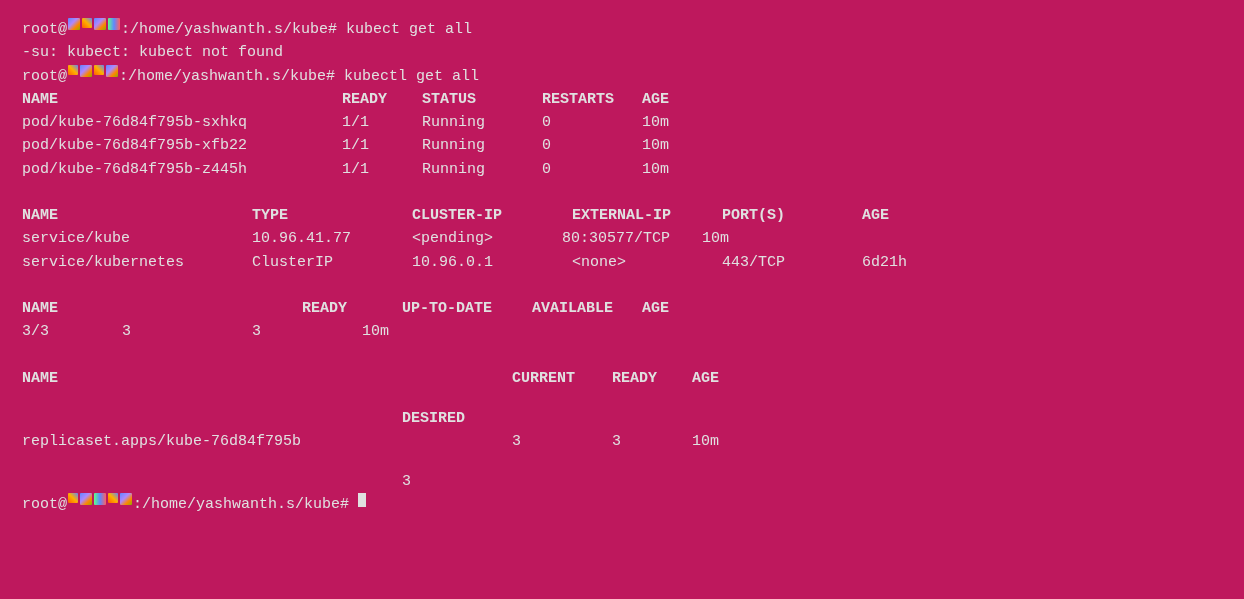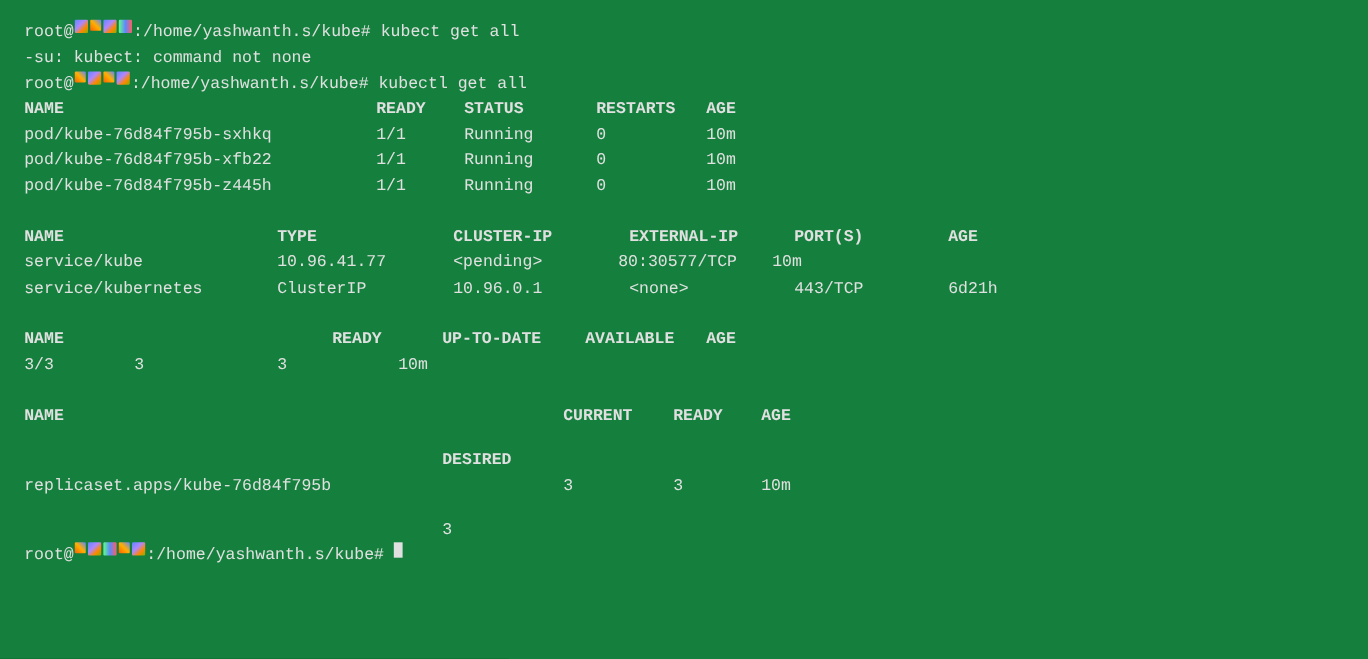--- a/index.html
+++ b/index.html
@@ -12,21 +12,21 @@
       background: #000;
       width: 1244px;
       height: 599px;
       display: flex;
       align-items: center;
       justify-content: center;
       font-family: 'Courier New', Courier, monospace;
     }
 
     .terminal {
-      background: #15803d;
+      background: #be185d;
       width: 1244px;
       height: 599px;
       padding: 18px 22px;
       overflow: hidden;
       color: #e0e0e0;
       font-size: 15px;
       line-height: 1.55;
     }
 
     .line {
@@ -121,21 +121,21 @@
     <span style="color:#e0e0e0;">root@</span>
     <span class="pixel-icon"></span>
     <span class="pixel-icon-2"></span>
     <span class="pixel-icon"></span>
     <span class="pixel-icon-3"></span>
     <span style="color:#e0e0e0;">:/home/yashwanth.s/kube#</span>
     <span style="color:#e0e0e0;text-align:right;"> kubect get all</span>
   </div>
 
   <div class="line">
-    <span style="color:#e0e0e0;">-su: kubect: command not none</span>
+    <span style="color:#e0e0e0;">-su: kubect: kubect not found</span>
   </div>
 
   <div class="line">
     <span style="color:#e0e0e0;">root@</span>
     <span class="pixel-icon-2"></span>
     <span class="pixel-icon"></span>
     <span class="pixel-icon-2"></span>
     <span class="pixel-icon"></span>
     <span style="color:#e0e0e0;">:/home/yashwanth.s/kube#</span>
     <span style="color:#e0e0e0;"> kubectl get all</span>

